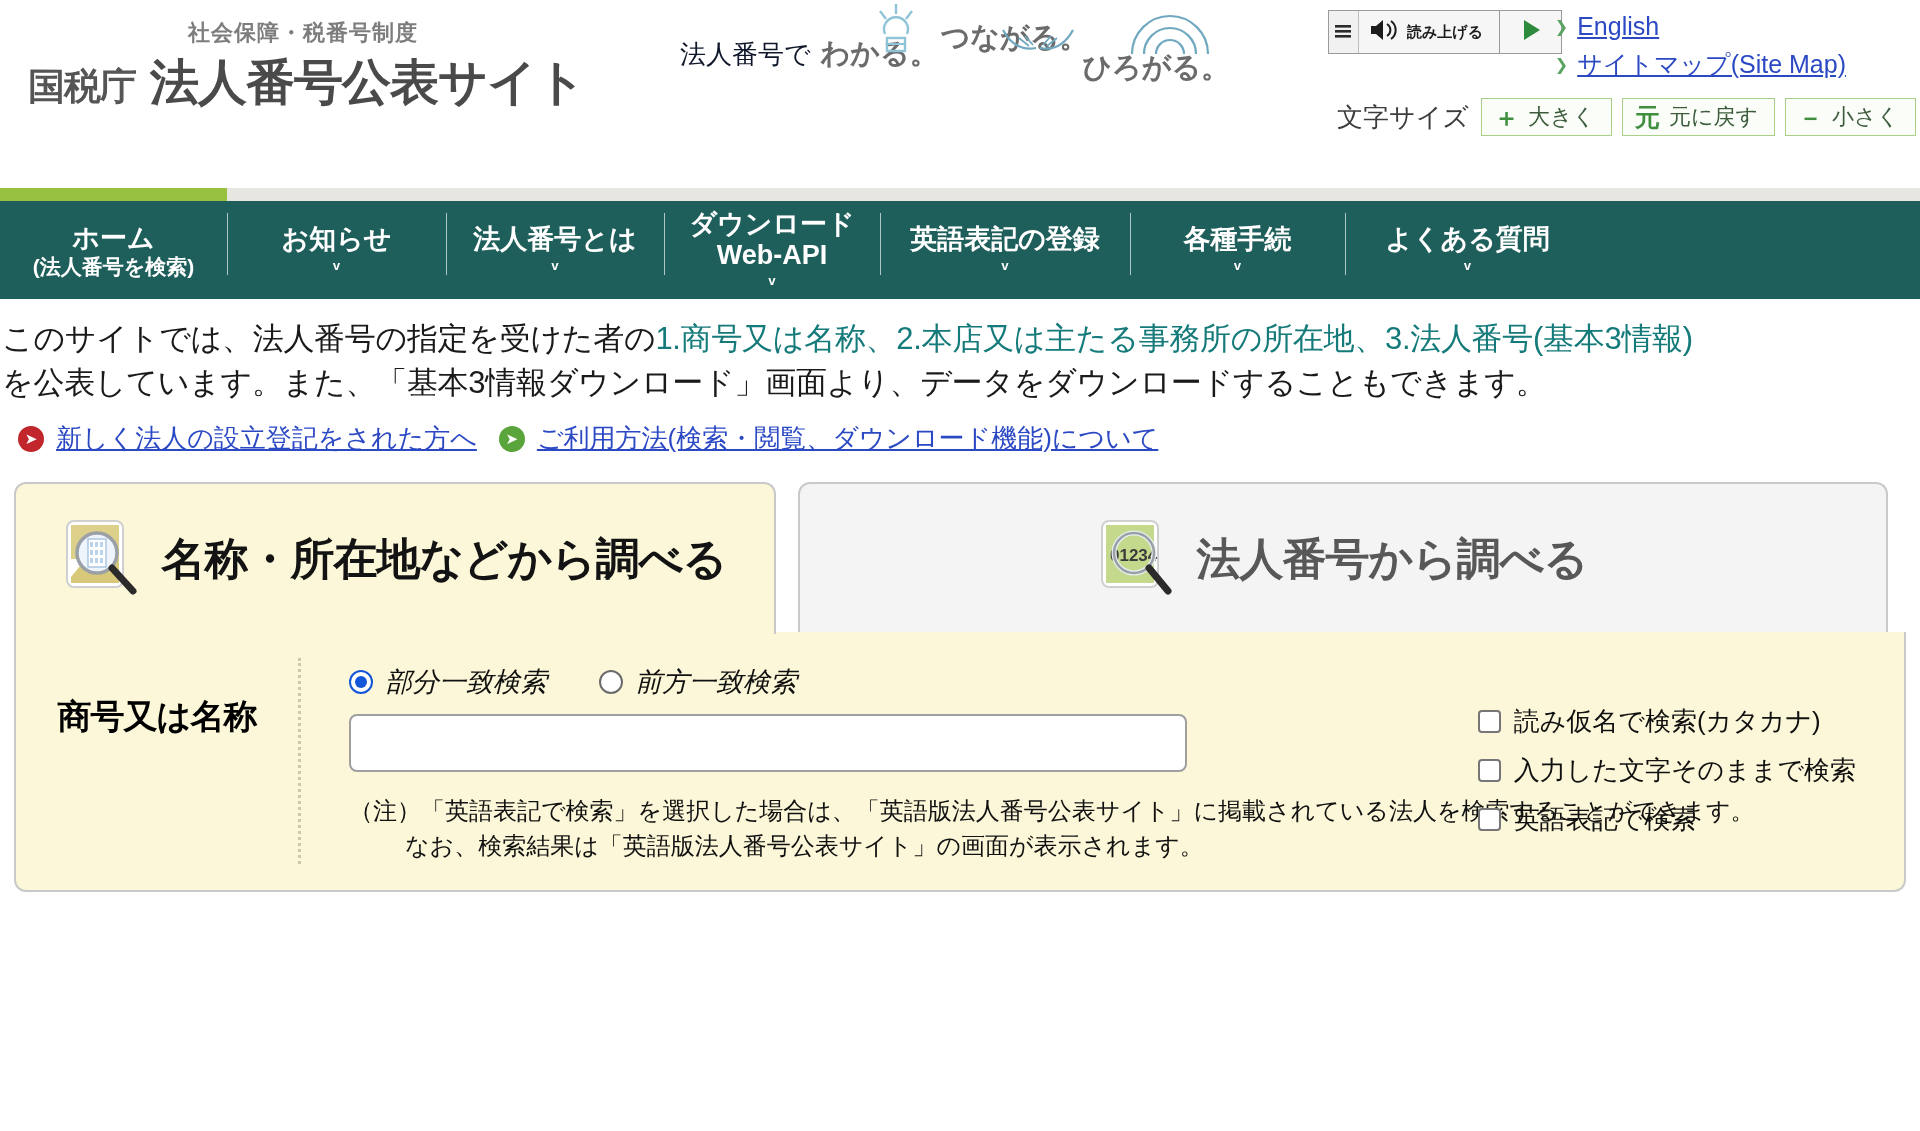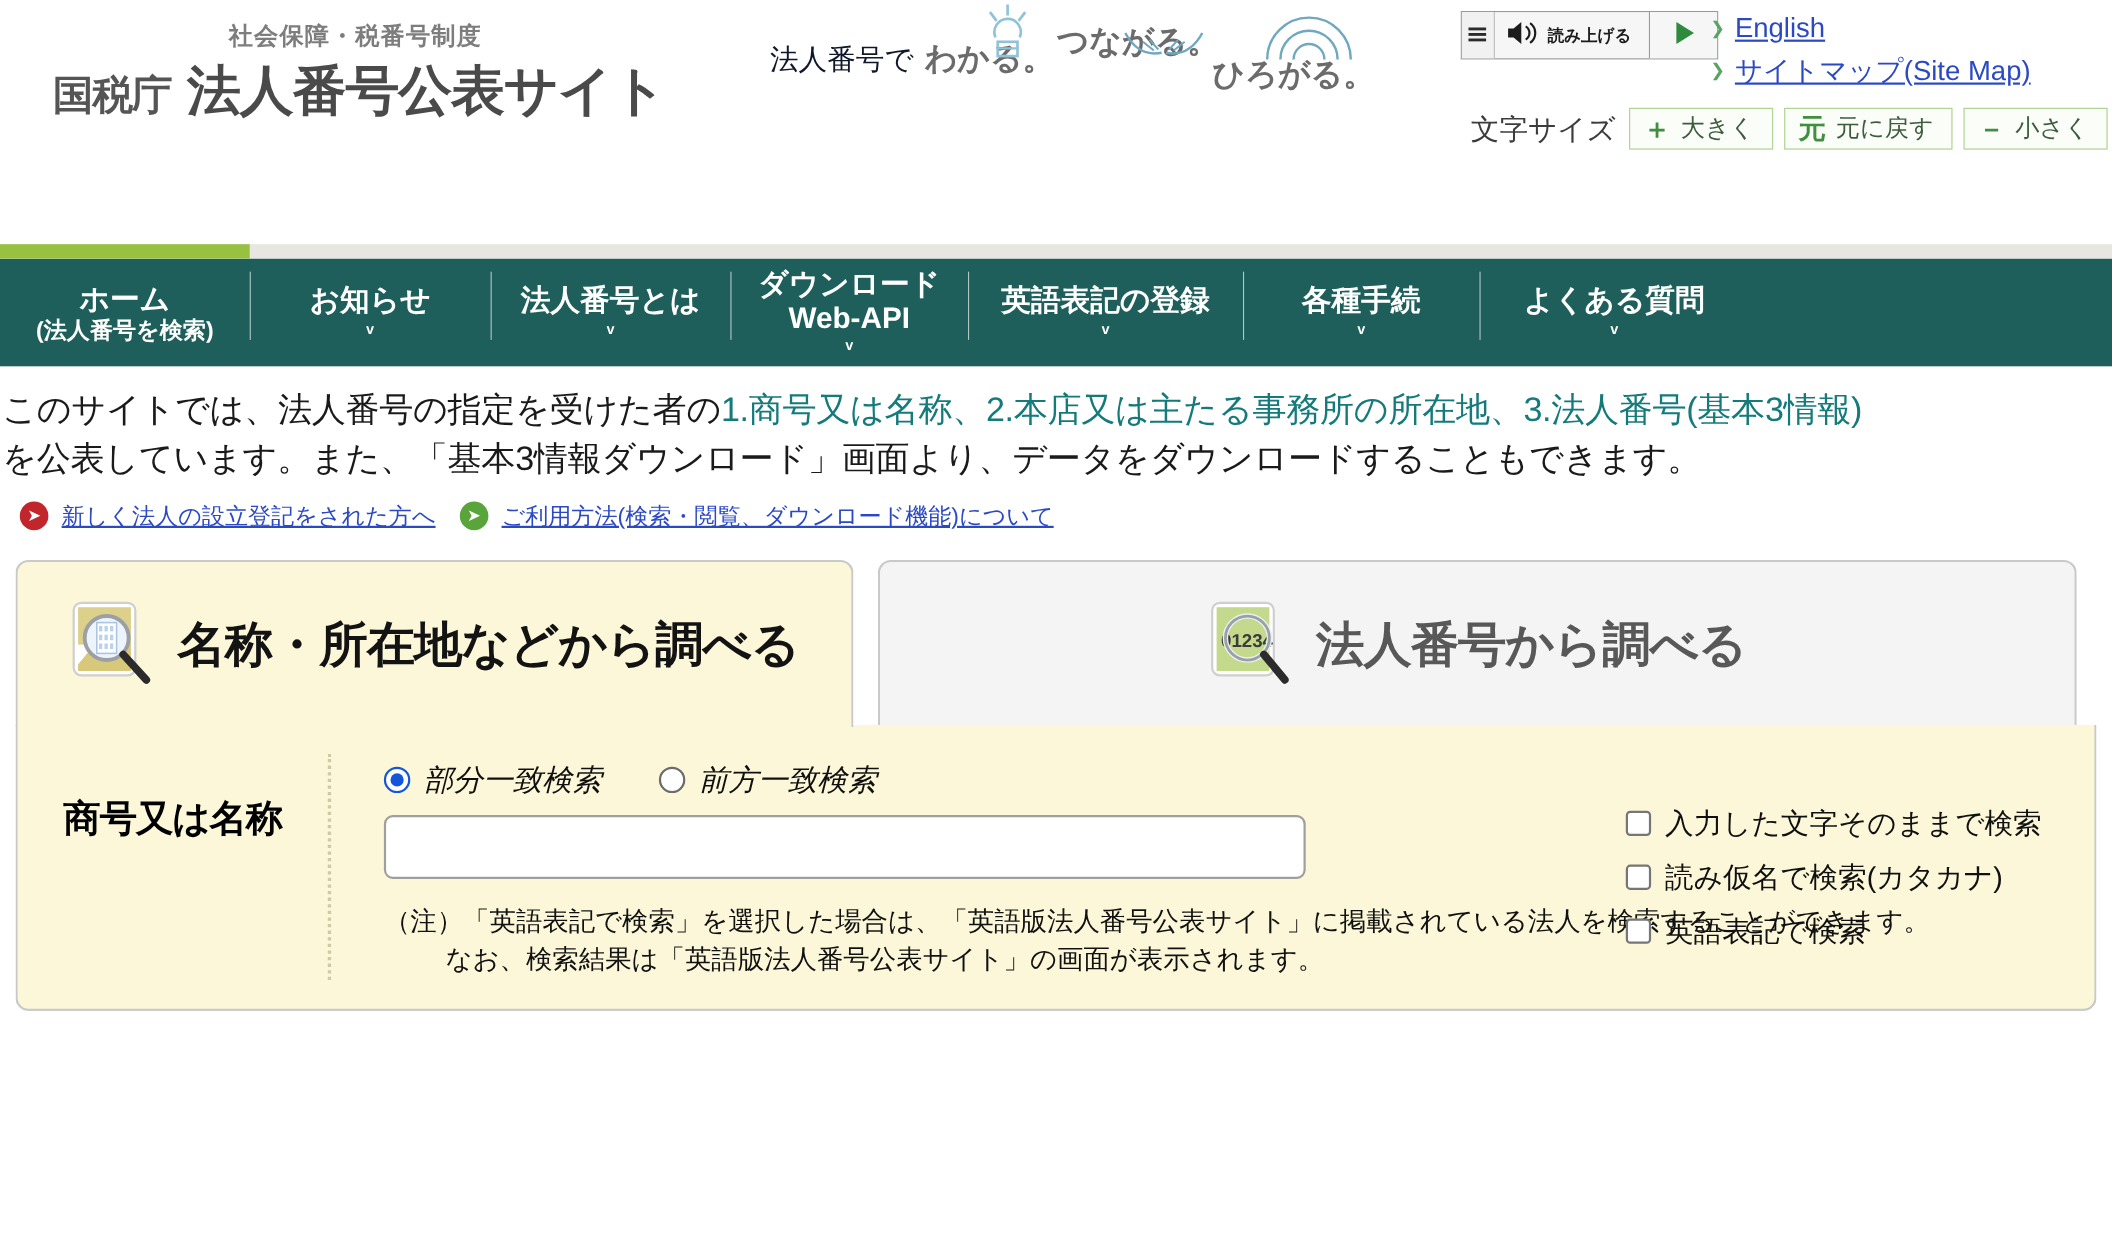--- a/index.html
+++ b/index.html
@@ -8,23 +8,22 @@
     width: 1920px; height: 1131px;
     background: #ffffff;
     font-family: "Liberation Sans", "DejaVu Sans", sans-serif;
     color: #222;
     overflow: hidden;
   }
 
   
   .header {
     position: relative;
-    height: 222px;
+    height: 188px;
     background: #ffffff;
-    margin-left: 20px;
   }
   .brand {
     position: absolute;
     left: 28px; top: 18px;
     width: 620px;
   }
   .brand-sub {
     font-size: 22px;
     color: #7d7d7d;
     letter-spacing: 1px;
@@ -192,21 +191,21 @@
     letter-spacing: -0.3px;
   }
   .hl { color: #157a7a; }
 
   .introlinks {
     display: flex; align-items: center; gap: 22px;
     margin: 16px 0 0 16px;
   }
   .ilink { display: flex; align-items: center; gap: 12px; }
   .ilink a {
-    font-size: 21px; color: #2c49c4; text-decoration: underline;
+    font-size: 26px; color: #2c49c4; text-decoration: underline;
     white-space: nowrap;
   }
   .dot-arrow {
     width: 26px; height: 26px; border-radius: 50%;
     display: inline-flex; align-items: center; justify-content: center;
     color: #fff; font-size: 15px; line-height: 1;
     flex: 0 0 auto;
   }
   .dot-red { background: #c0262b; }
   .dot-green { background: #5aa43c; }
@@ -529,25 +528,25 @@
         </label>
       </div>
 
       <div class="input-row">
         <input class="text-input" type="text" placeholder="" style="">
       </div>
 
       <div class="checks">
         <label class="check-opt">
           <span class="checkbox"></span>
-          <span class="check-txt">入力した文字そのままで検索</span>
+          <span class="check-txt">読み仮名で検索(カタカナ)</span>
         </label>
         <label class="check-opt">
           <span class="checkbox"></span>
-          <span class="check-txt">読み仮名で検索(カタカナ)</span>
+          <span class="check-txt">入力した文字そのままで検索</span>
         </label>
         <label class="check-opt">
           <span class="checkbox"></span>
           <span class="check-txt">英語表記で検索</span>
         </label>
       </div>
 
       <div class="note">
         <div>（注）「英語表記で検索」を選択した場合は、「英語版法人番号公表サイト」に掲載されている法人を検索することができます。</div>
         <div class="note-l2">なお、検索結果は「英語版法人番号公表サイト」の画面が表示されます。</div>

